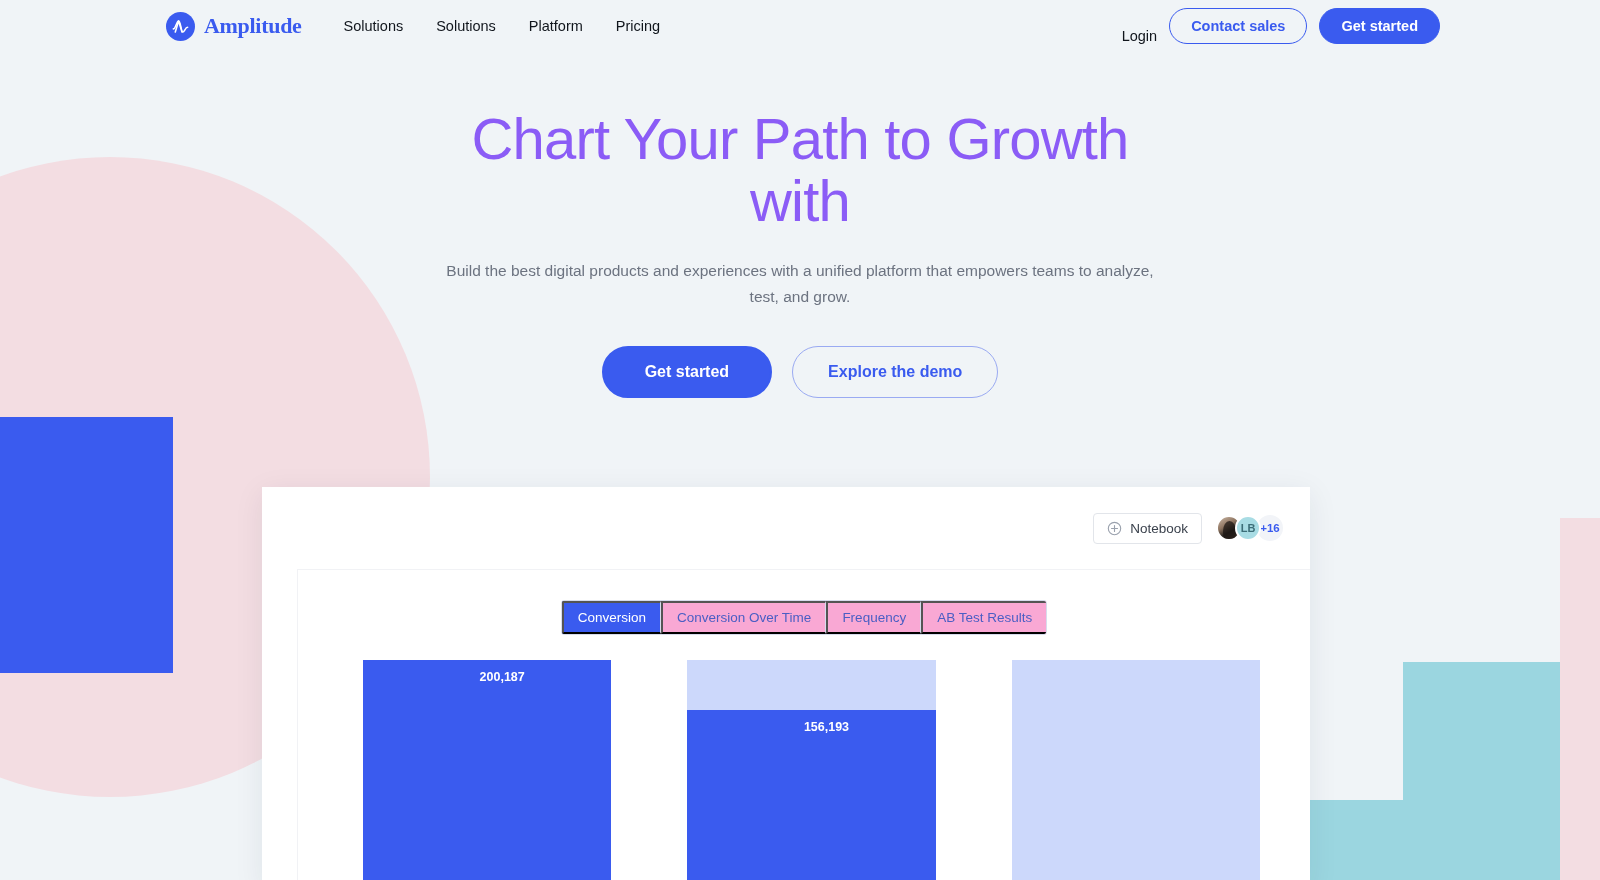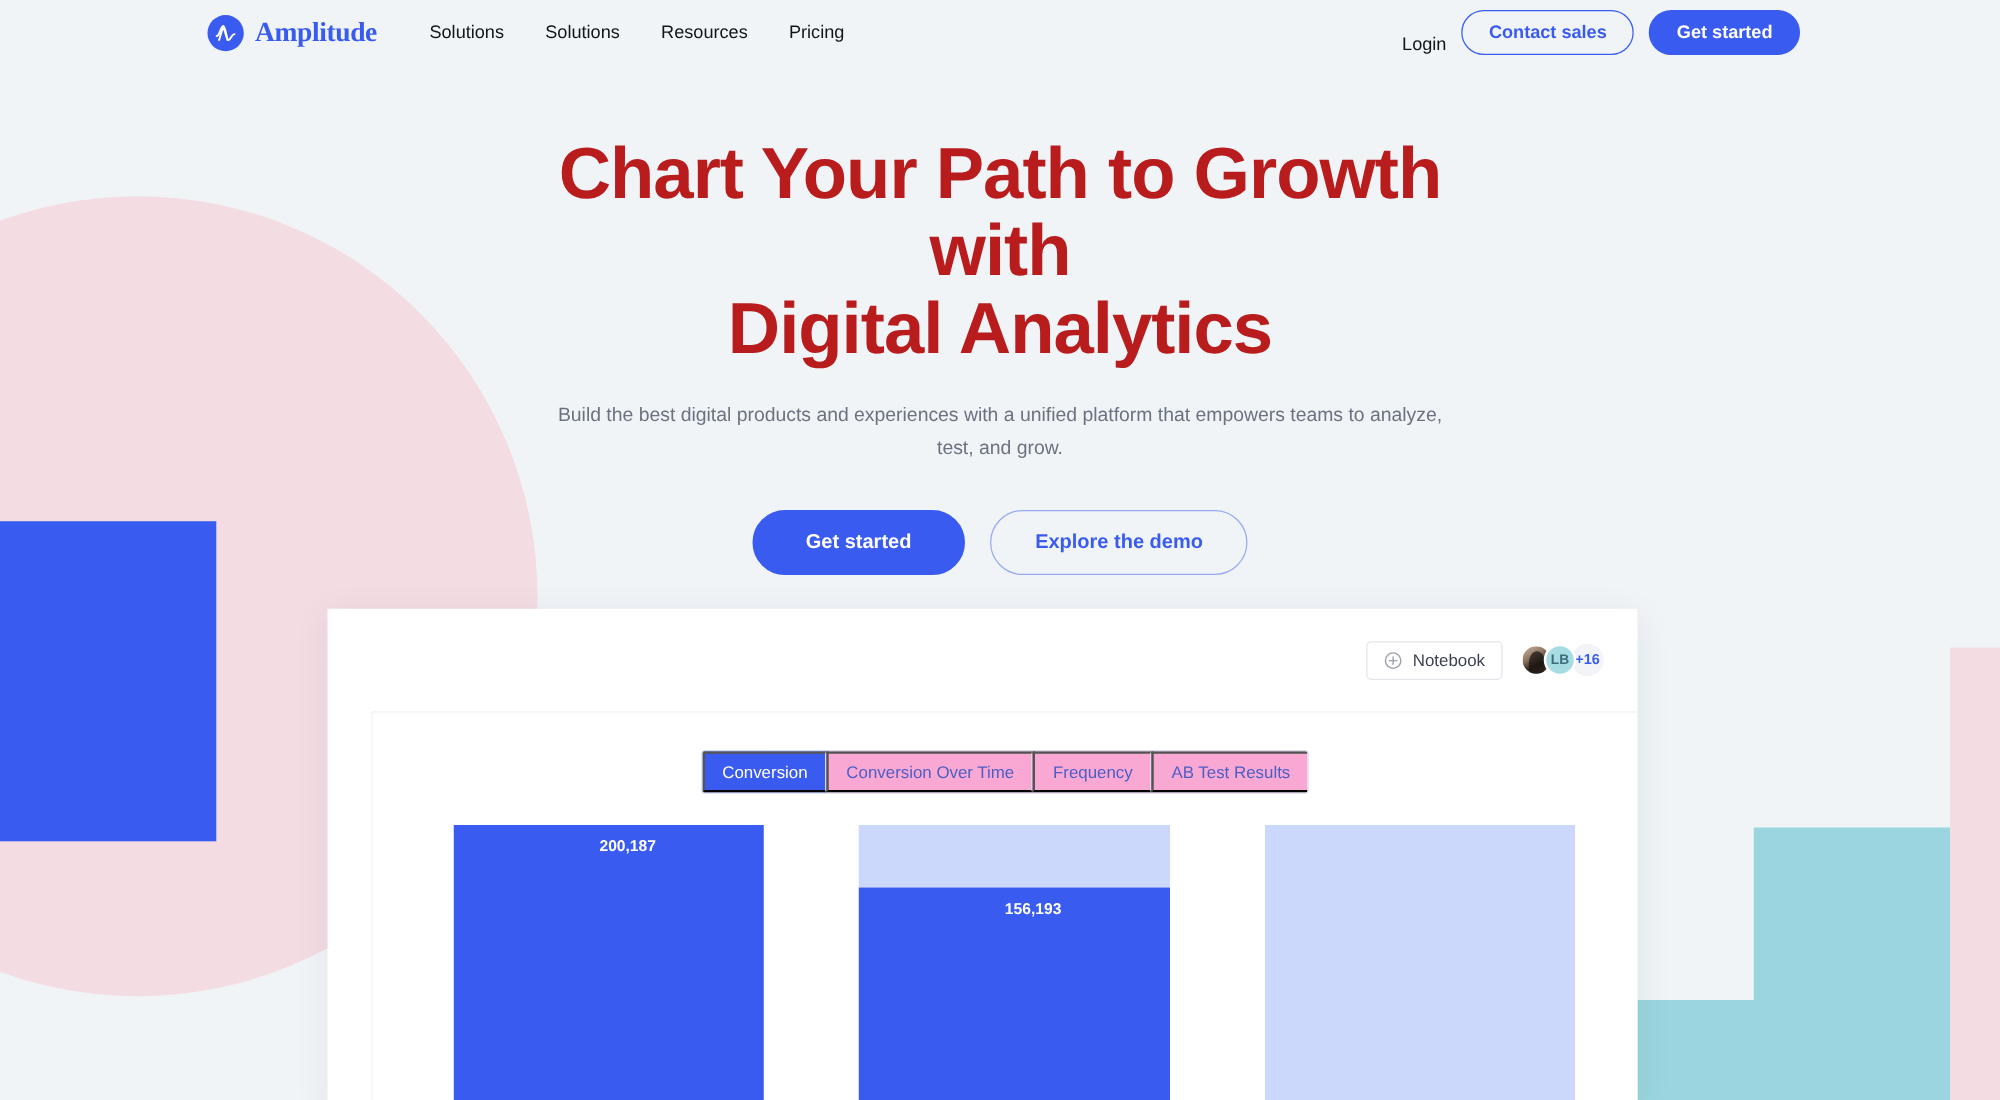--- a/index.html
+++ b/index.html
@@ -174,22 +174,22 @@
   
   .hero {
     position: relative;
     z-index: 5;
     text-align: center;
     padding-top: 56px;
   }
   .hero-title {
     font-size: 58px;
     line-height: 62px;
-    font-weight: bold;
-    color: #b91c1c;
+    font-weight: normal;
+    color: #8b5cf6;
     letter-spacing: -0.8px;
     max-width: 740px;
     margin: 0 auto;
   }
   .hero-sub {
     margin: 26px auto 0;
     max-width: 730px;
     font-size: 15.5px;
     line-height: 26px;
     color: #6c7380;
@@ -418,36 +418,35 @@
         <path d="M3 15 C6 15 7 5 9.6 5 C12.2 5 12.6 19 15 19 C17 19 18 13 21 13" fill="none" stroke="#ffffff" stroke-width="2" stroke-linecap="round" stroke-linejoin="round"></path>
         <path d="M9.6 5 L5.4 19 M9.6 5 L13.9 19" fill="none" stroke="#ffffff" stroke-width="2" stroke-linecap="round"></path>
       </svg>
     </span>
     <span class="brand-name">Amplitude</span>
   </a>
 
   <nav class="nav">
     <span class="nav-item">Solutions</span>
     <span class="nav-item">Solutions</span>
-    <span class="nav-item">Resources</span>
+    <span class="nav-item">Platform</span>
     <span class="nav-item">Pricing</span>
   </nav>
 
   <div class="header-right">
     <a class="login-link" href="#">Login</a>
     <button class="btn-outline">Contact sales</button>
     <button class="btn-solid">Get started</button>
   </div>
 
 </header>
 
 <section class="hero">
   <h1 class="hero-title">
     <span>Chart Your Path to Growth with</span><br>
-    <span>Digital Analytics</span>
   </h1>
   <p class="hero-sub">Build the best digital products and experiences with a unified platform that empowers teams to analyze, test, and grow.</p>
   <div class="hero-ctas">
     <button class="cta-primary">Get started</button>
     <button class="cta-secondary">Explore the demo</button>
   </div>
 </section>
 
 <section class="product-card">
 

